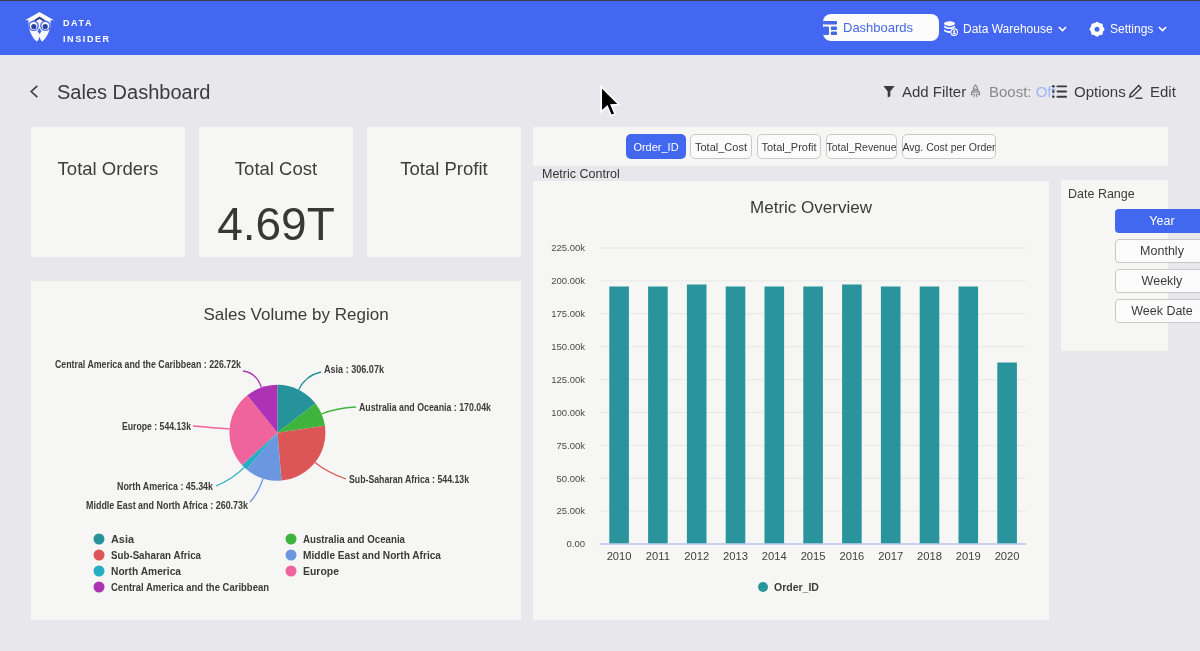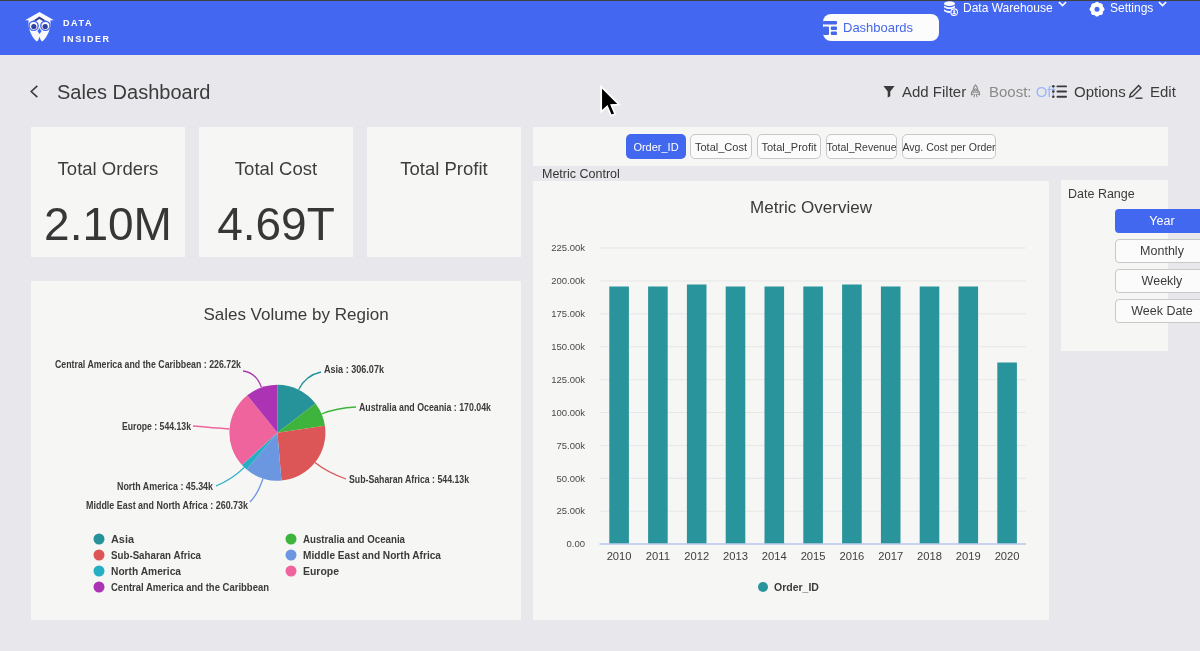--- a/index.html
+++ b/index.html
@@ -2,21 +2,21 @@
 <html><head>
 <meta charset="utf-8">
 <style>
 * { margin:0; padding:0; box-sizing:border-box; }
 html,body { width:1200px; height:651px; overflow:hidden; }
 body { font-family:"Liberation Sans", sans-serif; background:#E8E8EC; position:relative; }
 .abs { position:absolute; }
 #nav { position:absolute; left:0; top:0; width:1200px; height:55px; background:#4467F2; border-top:1px solid #3E3F43;padding-left:28px; }
 #logo-text { position:absolute; left:63px; top:14px; color:#fff; font-size:9px; font-weight:bold; letter-spacing:1.6px; line-height:16px; }
 #btn-dash { position:absolute; left:823px; top:13px; width:116px; height:27px; background:#FCFCFC; border-radius:8px; color:#4468E8; font-size:13px; font-weight:500; display:flex; align-items:center; justify-content:flex-start; gap:6px; }
-.navitem { position:absolute; top:0; height:55px; display:flex; gap:5px; color:#fff; font-size:12px; }
+.navitem { position:absolute; top:0; height:55px; display:flex; align-items:center; gap:5px; color:#fff; font-size:12px; }
 #phead-title { position:absolute; left:57px; top:81px; font-size:20px; color:#3B3B3B; }
 #back { position:absolute; left:27px; top:84px; width:15px; height:15px; }
 .hitem { position:absolute; top:83px; height:17px; display:flex; align-items:center; gap:7px; color:#3B3B3B; font-size:15px; font-weight:500; }
 .card { position:absolute; background:#F6F6F4; }
 .kpi { width:154px; height:130px; top:127px; text-align:center; }
 .kpi .t { margin-top:31px; font-size:18.5px; font-weight:500; color:#3D3D3D; line-height:21px; }
 .kpi .v { margin-top:22px; font-size:46px; font-weight:500; color:#373737; line-height:46px; }
 #mc { left:533px; top:127px; width:635px; height:39px; }
 #mc .lbl { position:absolute; left:9px; top:13px; font-size:12.5px; color:#333;margin-top:27px; }
 .mbtn { position:absolute; top:7px; height:25px; border-radius:5px; font-size:11px; color:#3B3B3B; background:#FBFBFB; border:1px solid #C8C8C8; display:flex; align-items:center; justify-content:center; white-space:nowrap; }
@@ -127,21 +127,20 @@
 <div class="hitem" style="left:1128px">
   <svg width="15" height="15" viewBox="0 0 15 15">
       <path fill="none" stroke="#3B3B3B" stroke-width="1.4" d="M10.6 1.6 L13 4 L4.8 12.2 L1.7 13 L2.5 9.9 Z"></path>
       <path stroke="#3B3B3B" stroke-width="1.4" d="M7.5 14.2 L14.5 14.2"></path>
     </svg>
   <span>Edit</span>
 </div>
 
 <div class="card kpi" style="left:31px">
     <div class="t">Total Orders</div>
-    <div class="v">2.10M</div>
   </div>
 <div class="card kpi" style="left:199px">
     <div class="t">Total Cost</div>
     <div class="v">4.69T</div>
   </div>
 <div class="card kpi" style="left:367px">
     <div class="t">Total Profit</div>
   </div>
 
 <div class="card" id="mc">

